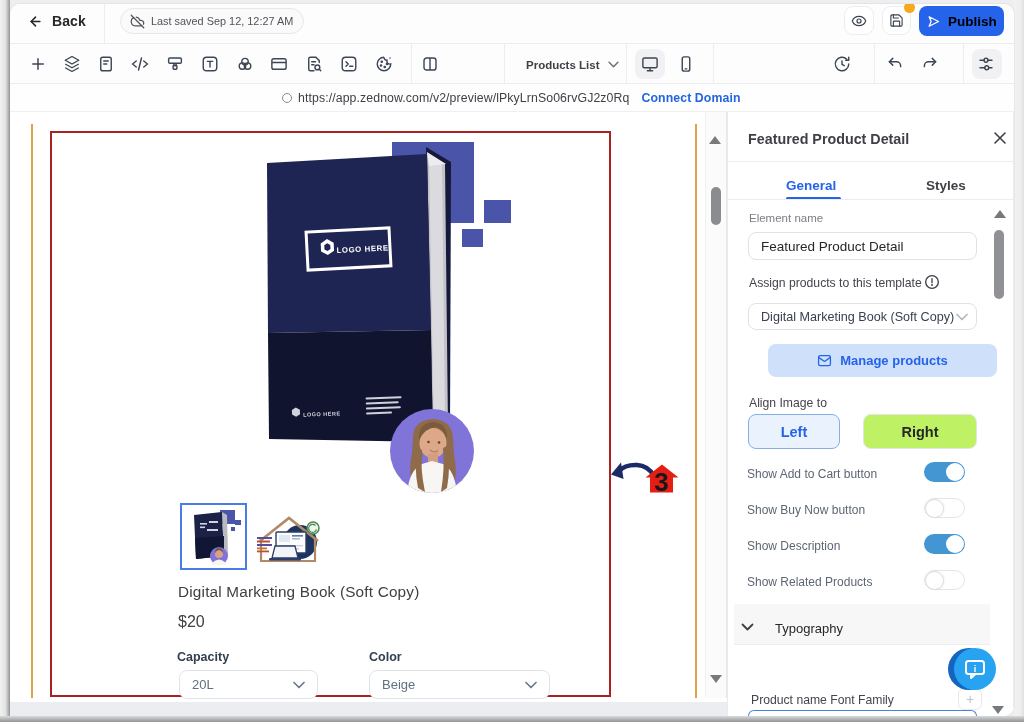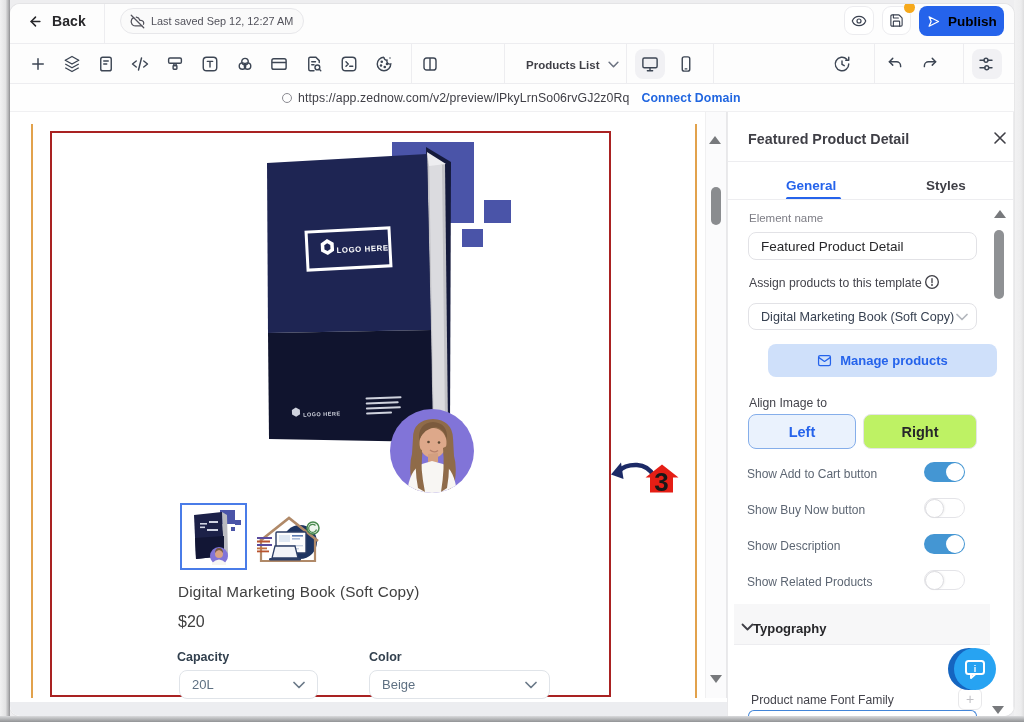--- a/index.html
+++ b/index.html
@@ -71,21 +71,21 @@
   .sinput { left:20px; white-space:nowrap; overflow:hidden; width:229px; height:28px; border:1px solid #e2e2e6; border-radius:8px; background:#fff; display:flex; align-items:center; padding:0 12px; font-size:13.5px; color:#27272a; }
   .manage { left:20px; top:232px; width:229px; height:33px; background:#cfe0fa; border-radius:8px; display:flex; align-items:center; justify-content:center; font-size:13px; font-weight:700; color:#2563eb;margin-left:20px; }
   .alignbtn { top:302px; height:35px; border-radius:8px; font-size:14.5px; font-weight:600; display:flex; align-items:center; justify-content:center; }
   .tglrow { left:19px; font-size:12px; color:#5d6673; }
   .tgl { left:196px; width:41px; height:20px; border-radius:10px; }
   .tgl-on { background:#4496d3; }
   .tgl-on i { position:absolute; right:1px; top:1px; width:18px; height:18px; background:#fff; border-radius:50%; }
   .tgl-off { background:#fff; border:1.5px solid #e4e4e8; }
   .tgl-off i { position:absolute; left:0px; top:0px; width:19px; height:19px; background:#fff; border:1.5px solid #dddde1; border-radius:50%; box-shadow:1px 0 2px rgba(0,0,0,.05); }
   .typband { left:6px; top:492px; width:256px; height:40px; background:#f7f7f8; }
-  .typtxt { left:25px; top:509px; font-size:13px; font-weight:700; color:#27272a; }
+  .typtxt { left:47px; top:509px; font-size:13px; font-weight:400; color:#27272a; }
 </style>
 </head>
 <body>
 <div class="abs edge-right"></div>
 <div class="abs edge-left"></div>
 <div class="abs win">
 
   <div class="abs hdr"></div>
   <div class="abs hdr-div"></div>
   <div class="abs back"><svg width="15" height="15" viewBox="0 0 24 24" fill="none" stroke="#27272a" stroke-width="2.4" stroke-linecap="round" stroke-linejoin="round">
@@ -356,21 +356,21 @@
         <circle cx="12" cy="16.5" r="0.5" fill="#3f3f46"></circle>
       </svg>
     <div class="sb sinput" style="top:191px; height:27px; font-size:12.6px; color:#374151; padding-right:8px">Digital Marketing Book (Soft Copy)<svg style="margin-left:auto" width="12" height="8" viewBox="0 0 12 8" fill="none" stroke="#b3b7bd" stroke-width="1.7" stroke-linecap="round" stroke-linejoin="round">
           <path d="m1 1.5 5 5 5-5"></path>
         </svg></div>
     <div class="sb manage"><svg style="margin-right:8px" width="15" height="15" viewBox="0 0 24 24" fill="none" stroke="#2563eb" stroke-width="2" stroke-linejoin="round">
           <rect x="2.5" y="4" width="19" height="16" rx="2.5"></rect>
           <path d="m2.5 7 9.5 6.5L21.5 7"></path>
         </svg>Manage products</div>
     <div class="sb slab2" style="left:21px; top:284px">Align Image to</div>
-    <div class="sb alignbtn" style="left:20px; width:108px; background:#eaf2fd; border:1.5px solid #85aeea; color:#2563eb">Left</div>
+    <div class="sb alignbtn" style="left:20px; width:92px; background:#eaf2fd; border:1.5px solid #85aeea; color:#2563eb">Left</div>
     <div class="sb alignbtn" style="left:135px; width:114px; background:#bef264; border:1px solid #e4e4e7; color:#27272a">Right</div>
     <div class="sb tglrow" style="top:355px">Show Add to Cart button</div>
     <div class="sb tgl tgl-on" style="top:350px">
         <i></i>
       </div>
     <div class="sb tglrow" style="top:391px">Show Buy Now button</div>
     <div class="sb tgl tgl-off" style="top:386px">
         <i></i>
       </div>
     <div class="sb tglrow" style="top:427px">Show Description</div>

